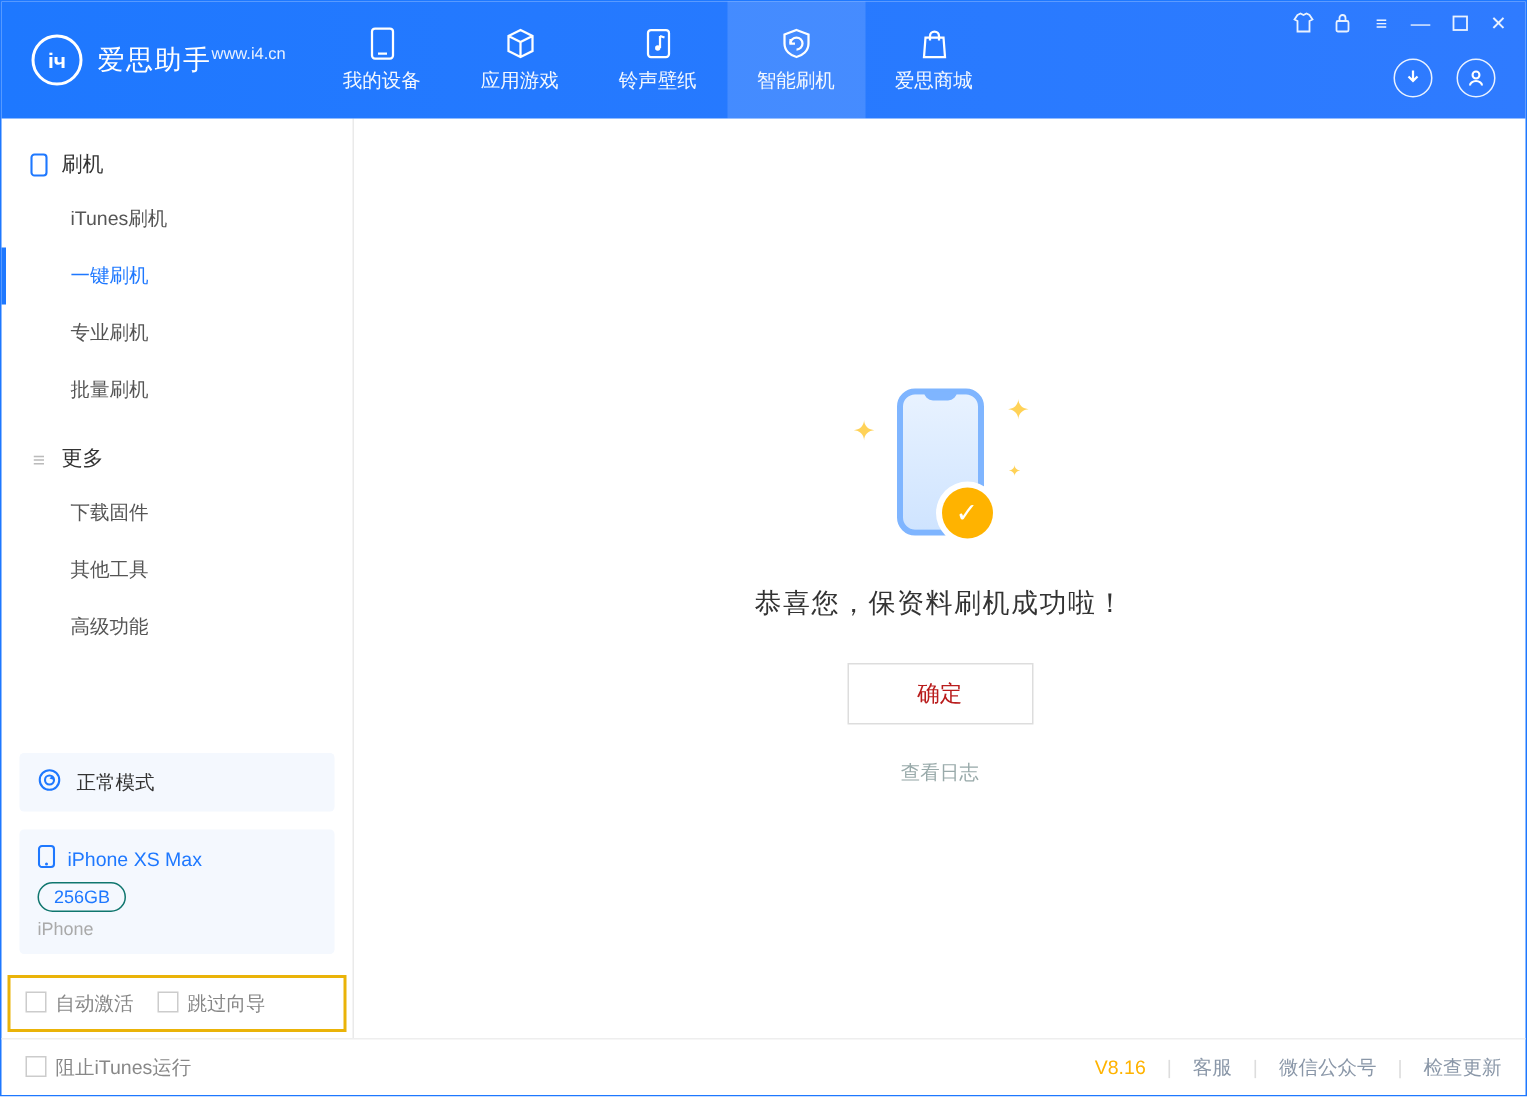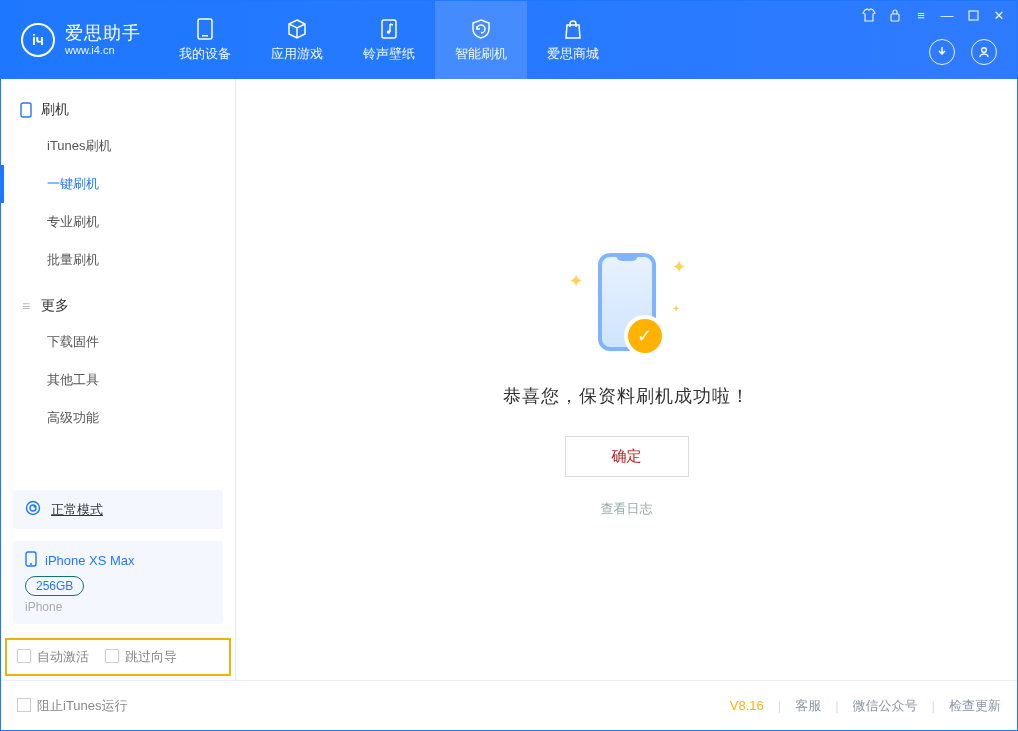--- a/index.html
+++ b/index.html
@@ -3,42 +3,42 @@
 <meta charset="utf-8">
 <style>
   * { margin: 0; padding: 0; box-sizing: border-box; font-family: "Microsoft YaHei", -apple-system, sans-serif; }
   body { background: #fff; width: 1018px; height: 731px; overflow: hidden; }
   .app { width: 1018px; height: 731px; border: 1px solid #1e78ff; display: flex; flex-direction: column; background: #fff; }
 
   
   .header { height: 78px; background: linear-gradient(90deg, #1e78ff 0%, #2f7bff 100%); display: flex; align-items: stretch; color: #fff; position: relative; }
   .logo-block { display: flex; align-items: center; padding: 0 18px 0 20px; gap: 10px; cursor: pointer; }
   .logo-circle { width: 34px; height: 34px; border: 2.5px solid #fff; border-radius: 50%; display: flex; align-items: center; justify-content: center; font-size: 14px; font-weight: bold; }
-  .logo-text { display: flex; flex-direction: column; line-height: 1.15; }
+  .logo-text { display: flex; line-height: 1.15; }
   .logo-title { font-size: 18px; font-weight: 500; letter-spacing: 1px; }
   .logo-sub { font-size: 11px; opacity: 0.9; }
   .tabs { display: flex; align-items: stretch; }
   .tab { width: 92px; display: flex; flex-direction: column; align-items: center; justify-content: center; gap: 5px; font-size: 13px; cursor: pointer; color: rgba(255,255,255,0.95); }
   .tab.active { background: rgba(255,255,255,0.14); }
   .tab-icon { width: 26px; height: 22px; display:flex; align-items:center; justify-content:center; }
   .titlebar-icons { position: absolute; top: 6px; right: 10px; display: flex; gap: 10px; align-items:center; }
   .titlebar-icons span { width: 16px; height: 16px; display:flex; align-items:center; justify-content:center; cursor:pointer; opacity:0.9; font-size:13px; }
   .titlebar-right { position:absolute; bottom:14px; right:20px; display:flex; gap:16px; align-items:center; }
   .circ-btn { width:26px; height:26px; border:1.5px solid rgba(255,255,255,0.9); border-radius:50%; display:flex; align-items:center; justify-content:center; cursor:pointer; }
 
   
   .body { flex:1; display:flex; min-height:0; }
   .sidebar { width: 235px; border-right:1px solid #eaeaea; display:flex; flex-direction:column; padding-top: 14px; }
   .side-section-title { display:flex; align-items:center; gap:8px; padding: 8px 18px; font-size:14px; color:#333; font-weight:500; }
   .side-section-title .sicon { width:14px; height:14px; display:flex; align-items:center; justify-content:center; }
   .side-item { padding: 10px 18px 10px 46px; font-size:13px; color:#555; cursor:pointer; position:relative; }
   .side-item.active { color:#1e78ff; }
   .side-item.active::before { content:""; position:absolute; left:0; top:0; bottom:0; width:3px; background:#1e78ff; }
   .sidebar-flex { flex:1; }
-  .side-panel { margin: 6px 12px; background:#f4f8fe; border-radius:3px; padding:10px 12px; font-size:13px; color:#333; display:flex; align-items:center; gap:10px;text-decoration:underline; }
+  .side-panel { margin: 6px 12px; background:#f4f8fe; border-radius:3px; padding:10px 12px; font-size:13px; color:#333; display:flex; align-items:center; gap:10px; }
   .device-panel { margin:6px 12px; background:#f4f8fe; border-radius:3px; padding:10px 12px; font-size:13px; }
   .device-panel .dname { color:#1e78ff; font-weight:500; display:flex; align-items:center; gap:8px; }
   .storage-pill { display:inline-block; margin-top:6px; padding:2px 10px; border:1px solid #0f766e; color:#1e78ff; border-radius:10px; font-size:12px; }
   .device-panel .dtype { color:#aaa; font-size:12px; margin-top:4px; }
   .bottom-check { border:2px solid #eab308; margin:8px 4px 4px 4px; padding:8px 10px; display:flex; gap:16px; align-items:center; font-size:13px; color:#888; }
   .chk { width:14px; height:14px; border:1px solid #ccc; background:#fff; display:inline-block; margin-right:6px; vertical-align:-2px; }
 
   
   .main { flex:1; display:flex; flex-direction:column; align-items:center; justify-content:center; gap:22px; position:relative; }
   .phone-illus { width:120px; height:120px; position:relative; display:flex; align-items:center; justify-content:center; }
@@ -47,21 +47,21 @@
   .phone-check { position:absolute; right:-10px; bottom:-6px; width:34px; height:34px; background:#ffb300; border-radius:50%; display:flex; align-items:center; justify-content:center; color:#fff; font-size:18px; box-shadow:0 0 0 4px #fff; }
   .spark { position:absolute; font-size:18px; color:#ffd257; }
   .spark.a { left:2px; top:28px; }
   .spark.b { right:0; top:14px; }
   .spark.c { right:6px; bottom:48px; font-size:10px; }
   .msg { font-size:18px; color:#333; letter-spacing:1px; }
   .ok-btn { margin-top:6px; padding:10px 46px; border:1px solid #ddd; background:#fff; font-size:15px; color:#b91c1c; cursor:pointer; }
   .log-link { color:#9aa; font-size:13px; cursor:pointer; margin-top:1px;text-align:right; }
 
   
-  .footer { height:50px; border-top:1px solid #eee; display:flex; align-items:center; padding:0 16px; font-size:13px; color:#888; }
+  .footer { height:38px; border-top:1px solid #eee; display:flex; align-items:center; padding:0 16px; font-size:13px; color:#888; }
   .footer .left { display:flex; align-items:center; gap:6px; }
   .footer .right { margin-left:auto; display:flex; align-items:center; gap:14px; color:#8a97a8; }
   .footer .sep { color:#ddd; }
   .footer .ver { color:#ffb300; }
   .footer .lnk { cursor:pointer; }
 </style>
 </head>
 <body>
 
 <div class="app">

